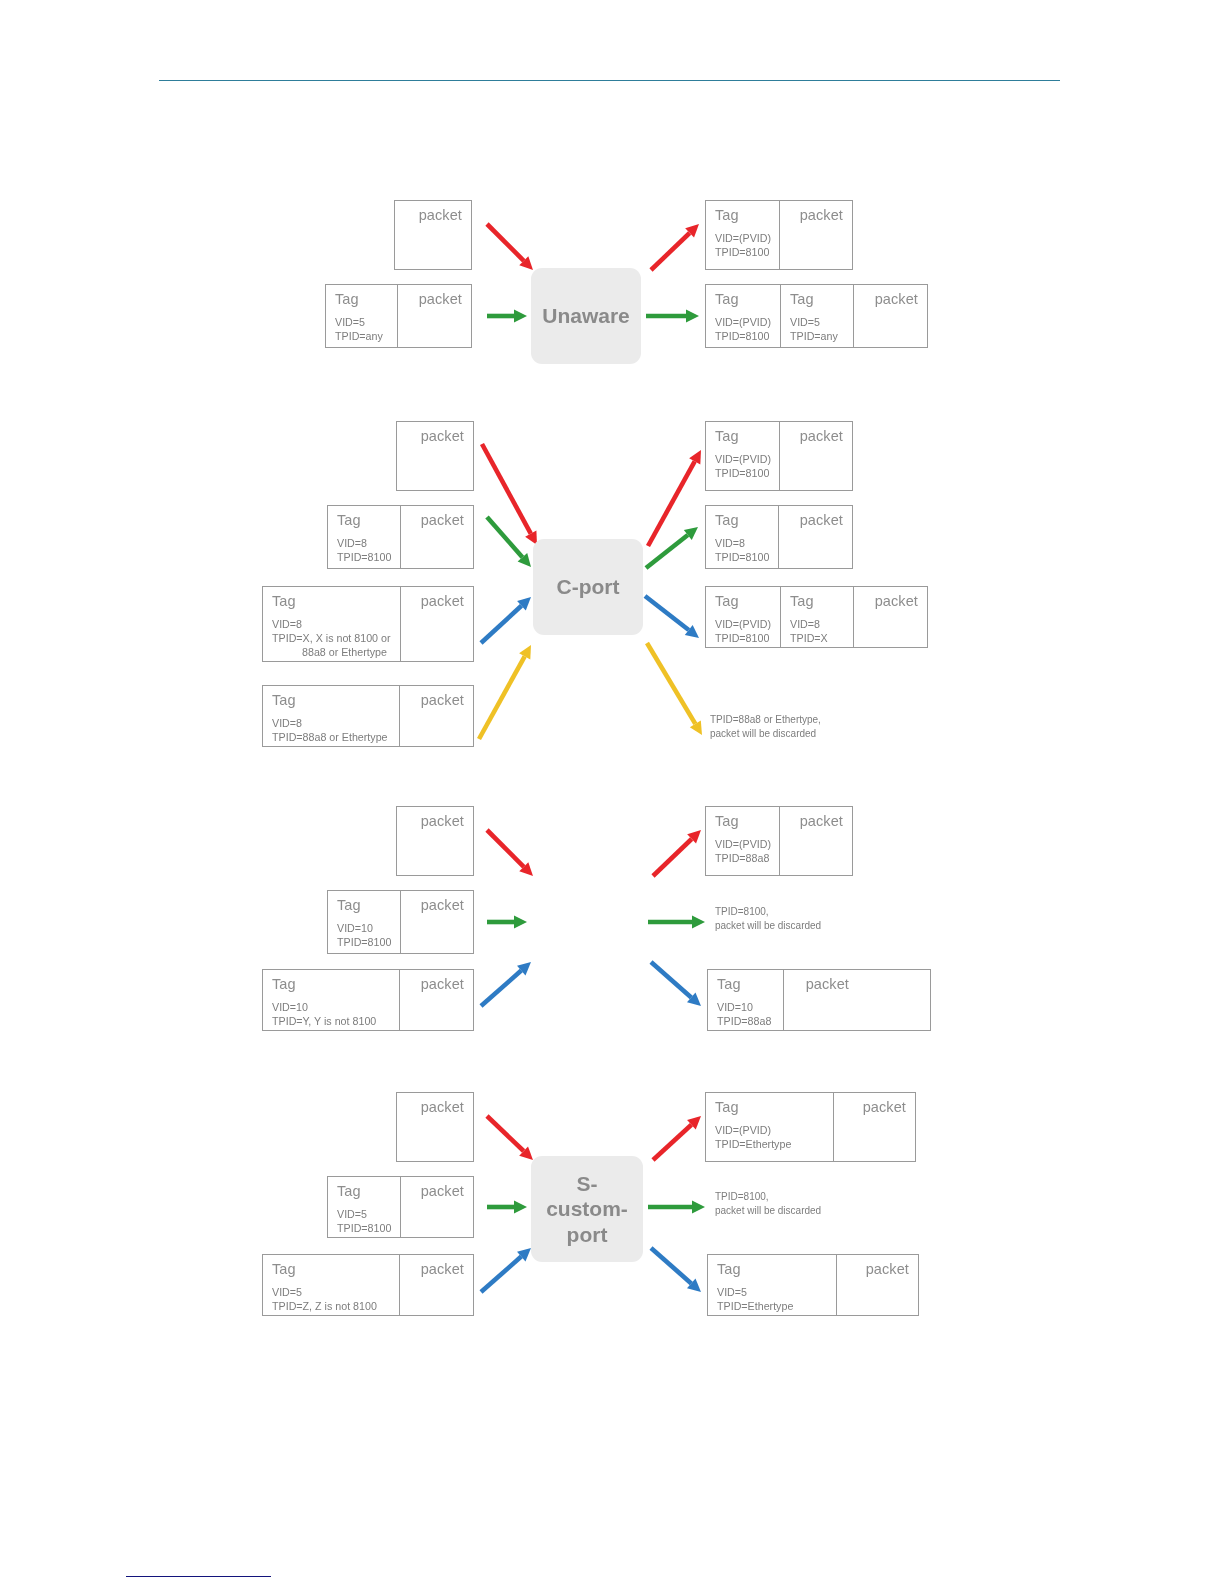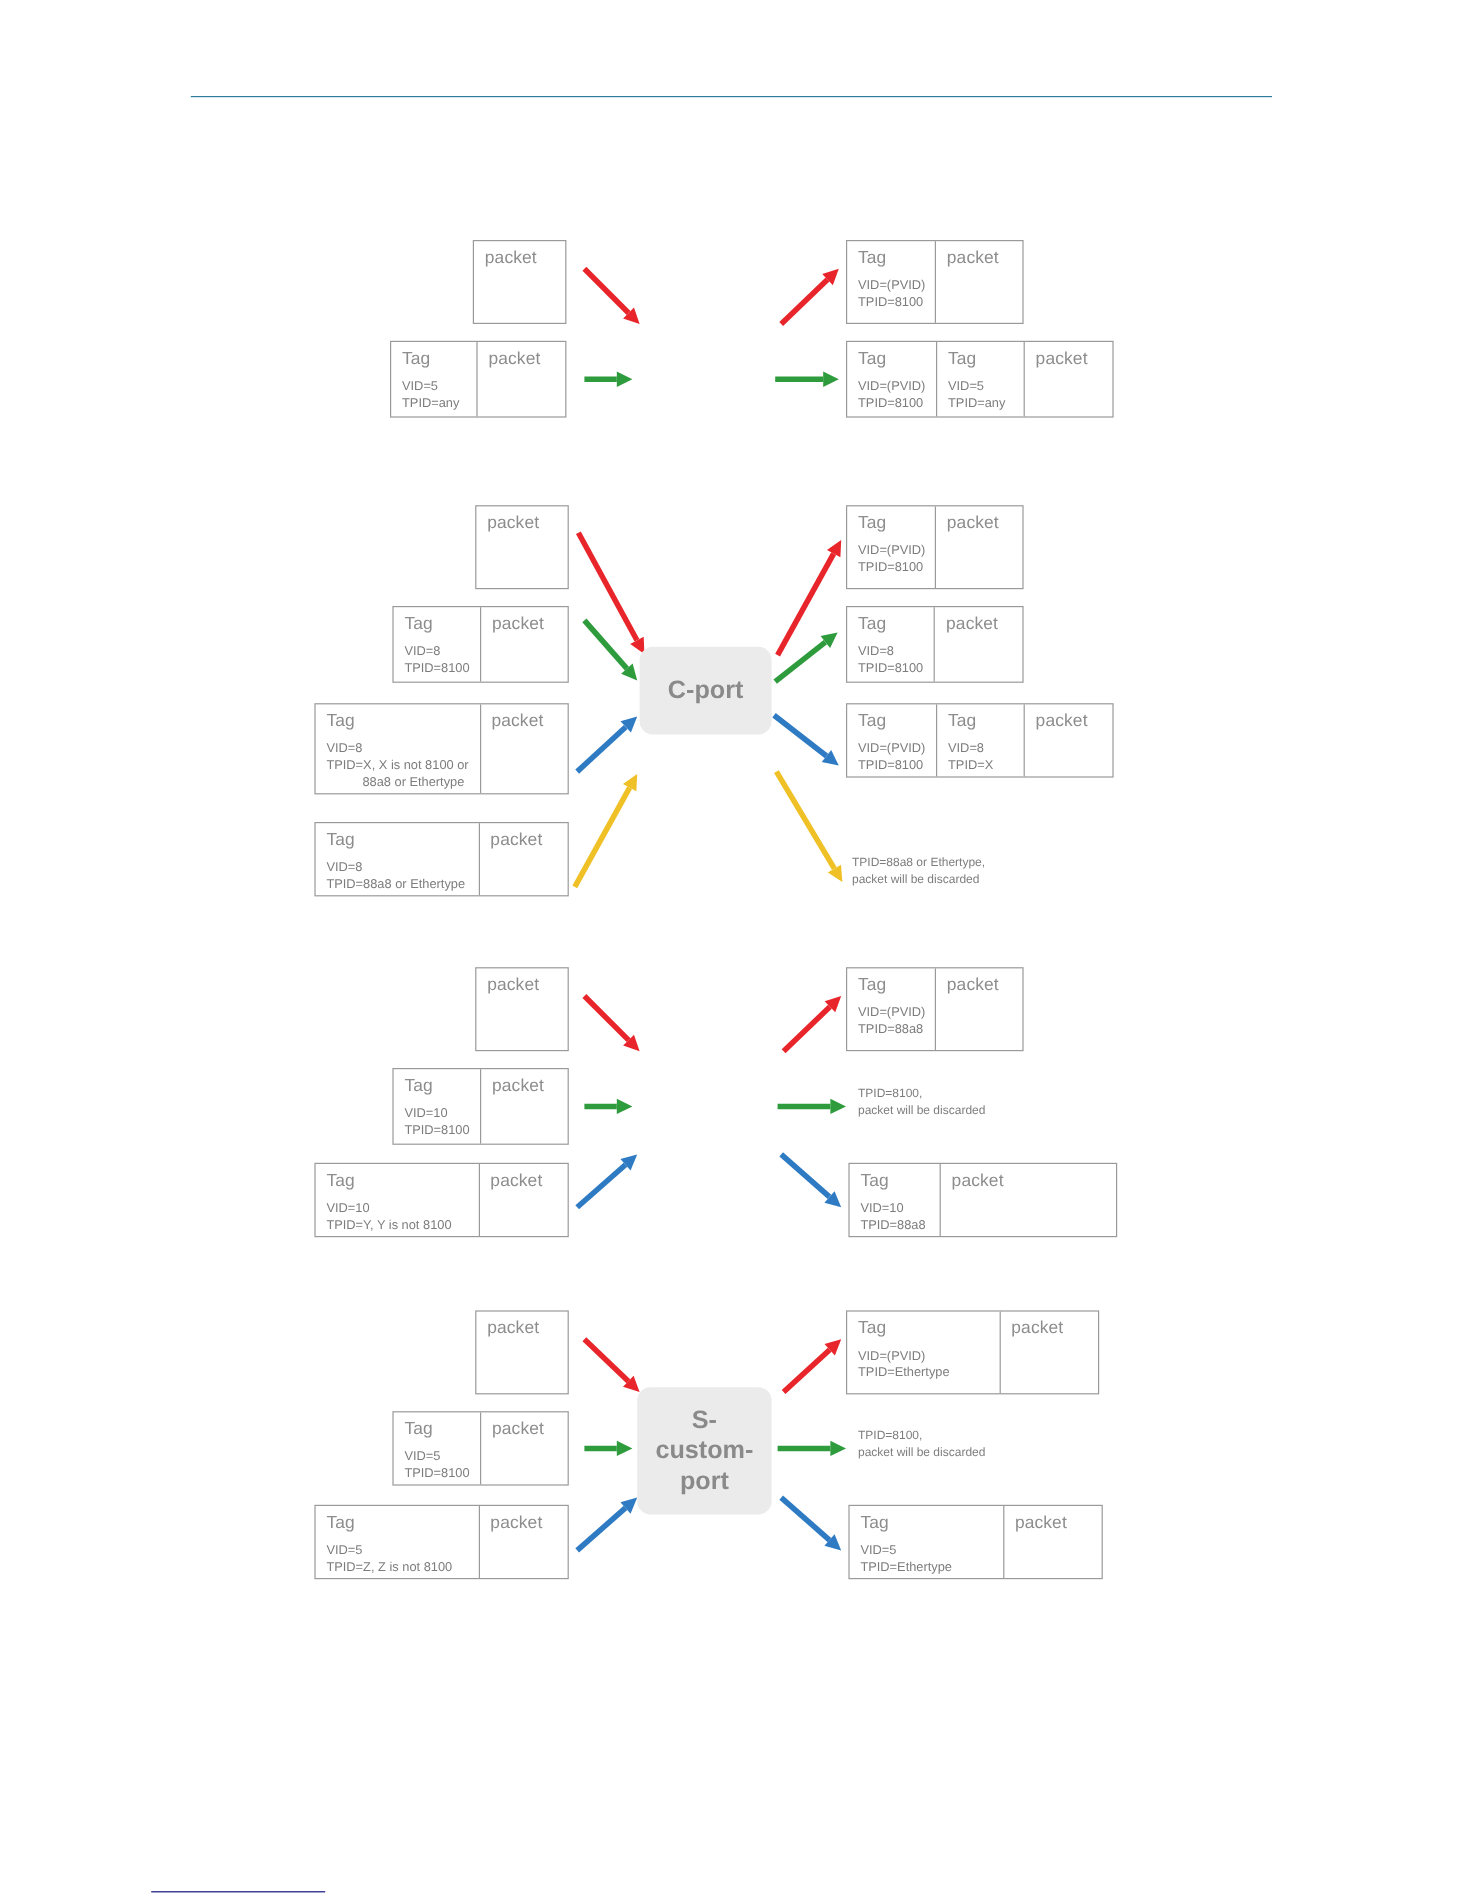--- a/index.html
+++ b/index.html
@@ -28,21 +28,21 @@
     border:1.3px solid #9a9a9a;
     box-sizing:border-box;
     background:#fff;
   }
   .cell{
     box-sizing:border-box;
     padding:7px 9px 5px 9px;
     border-right:1.3px solid #9a9a9a;
     display:flex;flex-direction:column;
   }
-  .cell:last-child{border-right:none;}
+  .cell:last-child{border-right:none;text-align:right;}
   .cell .hd{
     font-size:14.5px;color:#8d8d8d;line-height:1.1;
     letter-spacing:.1px;
     white-space:nowrap;
   }
   .cell .sub{
     margin-top:7px;
     font-size:10.7px;color:#7d7d7d;line-height:1.32;
     white-space:pre;
   }
@@ -158,20 +158,23 @@
         <div class="sub">VID=(PVID)<br>TPID=8100</div>
       </div>
       <div class="cell" style="width: 74px;">
         <div class="hd">Tag</div>
         <div class="sub">VID=5<br>TPID=any</div>
       </div>
       <div class="cell" style="width: 74px;">
         <div class="hd">packet</div>
       </div>
     </div>
+    <div class="node" style="left: 531px; top: 268px; width: 110px; height: 96px;">
+      <div>Unaware</div>
+    </div>
     <div class="pbox" style="left: 396px; top: 421px; width: 78px; height: 70px;">
       <div class="cell" style="width: 78px;">
         <div class="hd">packet</div>
       </div>
     </div>
     <div class="pbox" style="left: 327px; top: 505px; width: 147px; height: 64px;">
       <div class="cell" style="width: 73px;">
         <div class="hd">Tag</div>
         <div class="sub">VID=8<br>TPID=8100</div>
       </div>
@@ -223,21 +226,21 @@
       <div class="cell" style="width: 74px;">
         <div class="hd">Tag</div>
         <div class="sub">VID=8<br>TPID=X</div>
       </div>
       <div class="cell" style="width: 74px;">
         <div class="hd">packet</div>
       </div>
     </div>
     <div class="note" style="left: 710px; top: 713px; width: 200px;">TPID=88a8 or Ethertype,
 packet will be discarded</div>
-    <div class="node" style="left: 533px; top: 539px; width: 110px; height: 73px;">
+    <div class="node" style="left: 533px; top: 539px; width: 110px; height: 96px;">
       <div>C-port</div>
     </div>
     <div class="pbox" style="left: 396px; top: 806px; width: 78px; height: 70px;">
       <div class="cell" style="width: 78px;">
         <div class="hd">packet</div>
       </div>
     </div>
     <div class="pbox" style="left: 327px; top: 890px; width: 147px; height: 64px;">
       <div class="cell" style="width: 73px;">
         <div class="hd">Tag</div>

